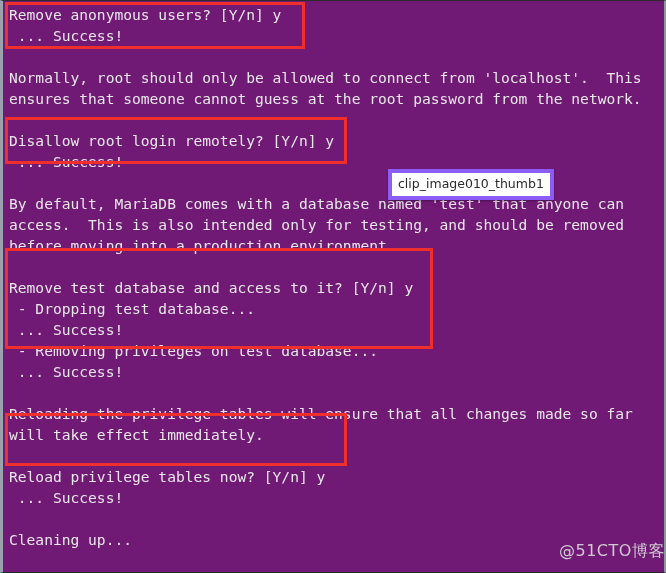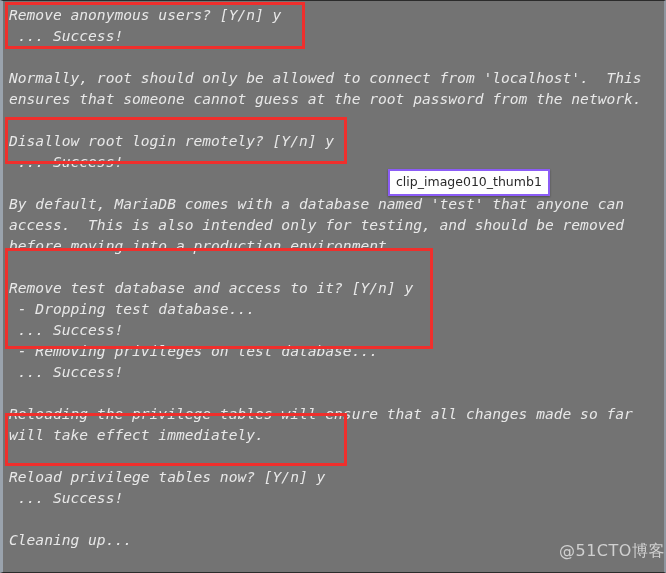--- a/index.html
+++ b/index.html
@@ -22,30 +22,29 @@
     border-right: 2px solid #8e969f;
     border-top: 1px solid #2b2b2b;
     border-bottom: 1px solid #2b2b2b;
   }
   #terminal {
     position: absolute;
     left: 0;
     top: 0;
     width: 100%;
     height: 100%;
-    background: #737373;
+    background: #701a75;
     color: #e6e6e6;
     font-family: "DejaVu Sans Mono", "Liberation Mono", monospace;
     font-size: 14.6px;
     line-height: 21px;
     letter-spacing: 0px;
     white-space: pre;
     padding: 3px 0 0 6px;
     box-sizing: border-box;
-    font-style: italic;
   }
   .tline {
     height: 21px;
     white-space: pre;
     color: #e8e8e8;
   }
   .tline.blank { color: transparent; }
 
   
   .redbox {
@@ -54,21 +53,21 @@
     box-sizing: border-box;
     pointer-events: none;
     background: transparent;
   }
 
   
   #tooltip {
     position: absolute;
     background: #ffffff;
     color: #2a2a2a;
-    border: 2px solid #8b5cf6;
+    border: 4px solid #8b5cf6;
     font-family: "DejaVu Sans", "Liberation Sans", sans-serif;
     font-size: 12.5px;
     line-height: 16px;
     padding: 3px 6px 4px 6px;
     white-space: nowrap;
     box-shadow: 0 1px 2px rgba(0,0,0,0.35);
   }
 
   
   #watermark {

